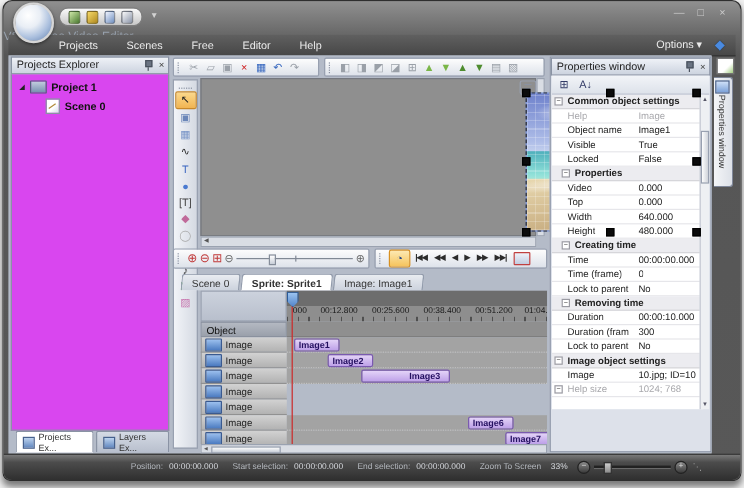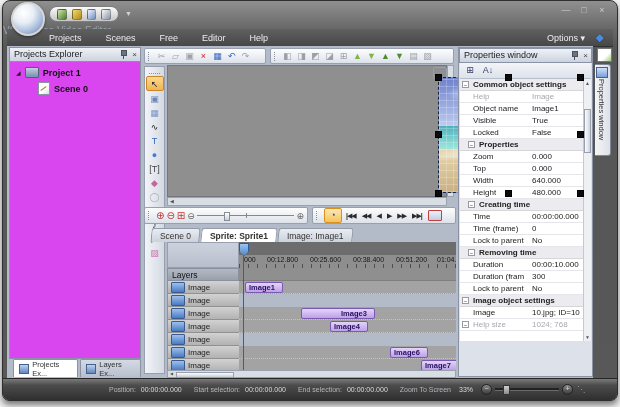--- a/index.html
+++ b/index.html
@@ -344,54 +344,54 @@
           <div class="tl-topleft"></div>
           <div class="tl-darkstrip"></div>
           <div class="ruler" id="ruler">
               <span class="rlabel" style="left: 5px;">000</span>
               <span class="rlabel" style="left: 28px;">00:12.800</span>
               <span class="rlabel" style="left: 71px;">00:25.600</span>
               <span class="rlabel" style="left: 114px;">00:38.400</span>
               <span class="rlabel" style="left: 157px;">00:51.200</span>
               <span class="rlabel" style="left: 198px;">01:04.00</span>
             </div>
-          <div class="layershdr">Layers</div>
+          <div class="layershdr">Object</div>
           <div class="layerstrip"></div>
           <div id="tl-rows">
               <div class="tl-row">
                 <div class="tl-label">
                   <span class="img-ico"></span>
                   <span>Image</span>
                 </div>
                 <div class="tl-track">
                   <div class="clip" style="left: 6px; width: 30px;">Image1</div>
                 </div>
               </div>
               <div class="tl-row">
                 <div class="tl-label">
                   <span class="img-ico"></span>
                   <span>Image</span>
                 </div>
+                <div class="tl-track">
+                  <div class="clip" style="left: 34px; width: 30px;">Image2</div>
+                </div>
               </div>
               <div class="tl-row">
                 <div class="tl-label">
                   <span class="img-ico"></span>
                   <span>Image</span>
                 </div>
                 <div class="tl-track">
                   <div class="clip" style="left: 62px; width: 30px; padding-left: 39px;">Image3</div>
                 </div>
               </div>
               <div class="tl-row">
                 <div class="tl-label">
                   <span class="img-ico"></span>
                   <span>Image</span>
-                </div>
-                <div class="tl-track">
-                  <div class="clip" style="left: 91px; width: 30px;">Image4</div>
                 </div>
               </div>
               <div class="tl-row">
                 <div class="tl-label">
                   <span class="img-ico"></span>
                   <span>Image</span>
                 </div>
               </div>
               <div class="tl-row">
                 <div class="tl-label">
@@ -449,21 +449,21 @@
             </div>
             <div class="pg-row">
               <span class="lab">Locked</span>
               <span class="val">False</span>
             </div>
             <div class="pg-row pg-group sub">
               <span class="pg-box">−</span>
               <span class="glab">Properties</span>
             </div>
             <div class="pg-row">
-              <span class="lab">Zoom</span>
+              <span class="lab">Video</span>
               <span class="val">0.000</span>
             </div>
             <div class="pg-row">
               <span class="lab">Top</span>
               <span class="val">0.000</span>
             </div>
             <div class="pg-row">
               <span class="lab">Width</span>
               <span class="val">640.000</span>
             </div>

